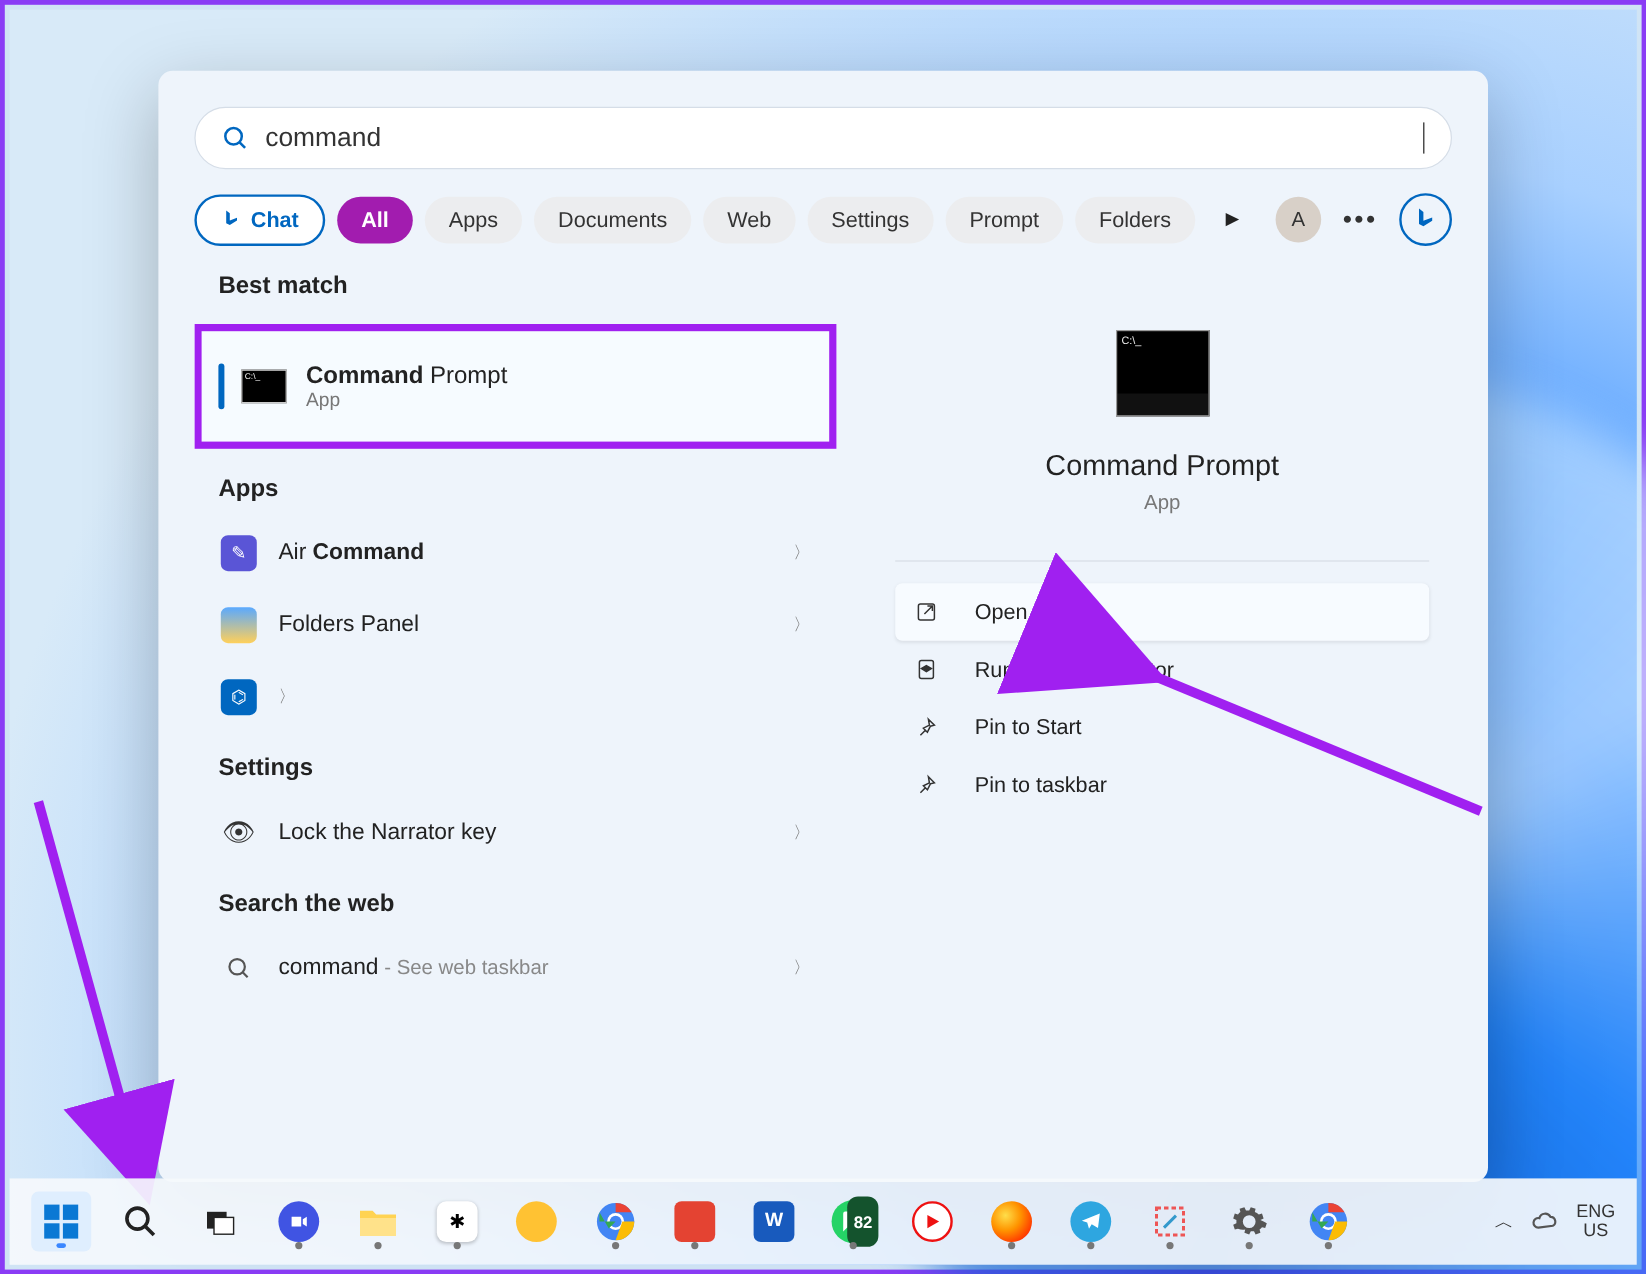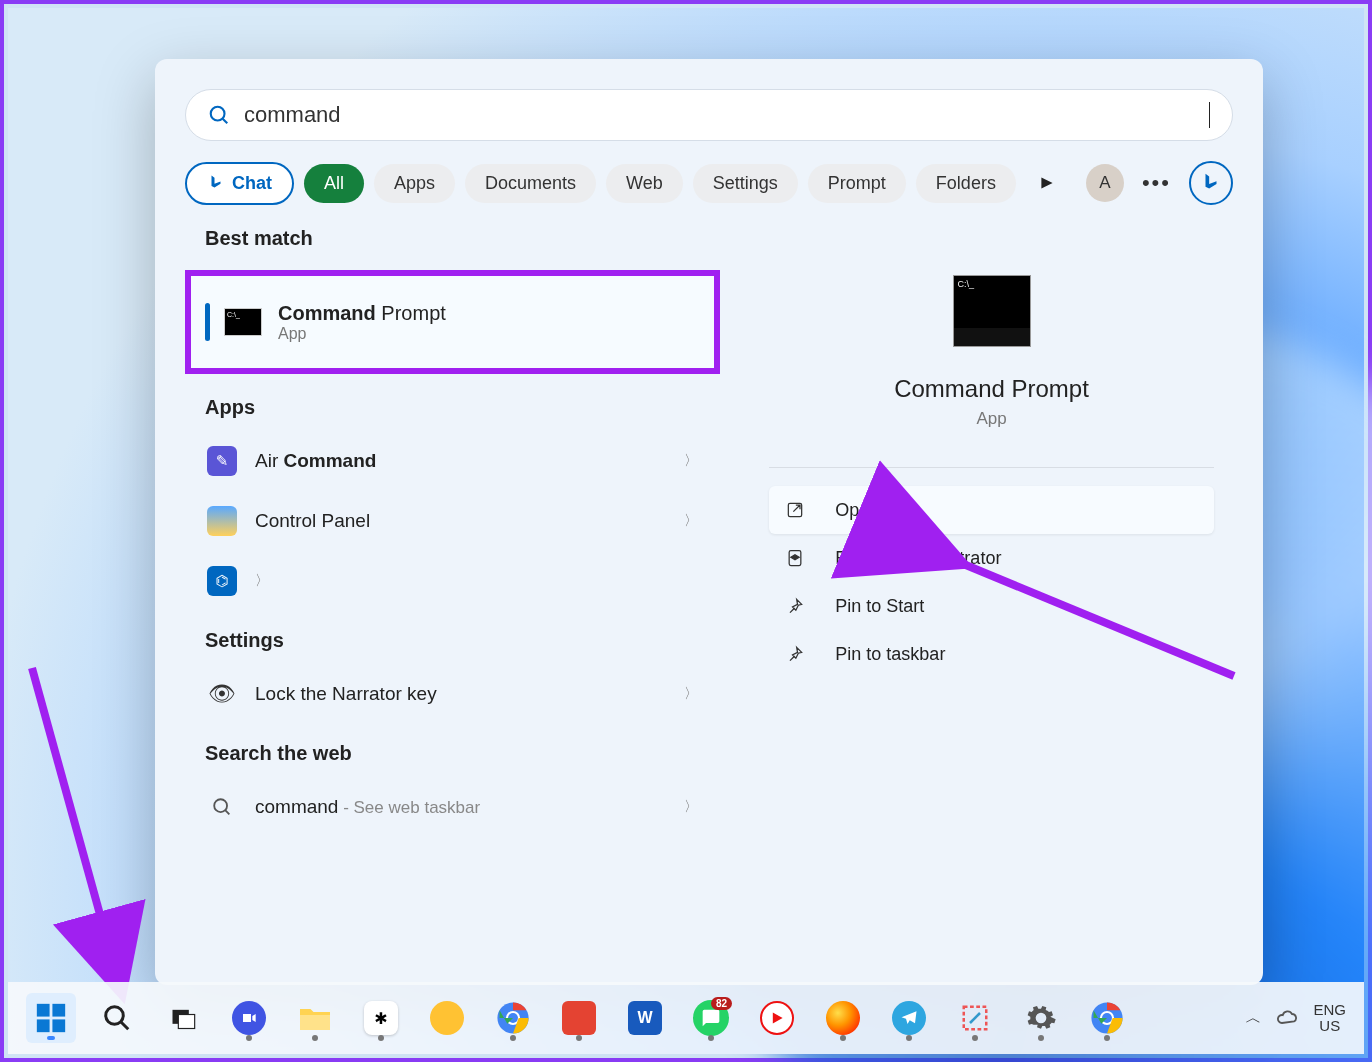--- a/index.html
+++ b/index.html
@@ -1,32 +1,32 @@
 <!DOCTYPE html>
 <html><head>
 <meta charset="utf-8">
 <style>
 * { margin: 0; padding: 0; box-sizing: border-box; font-family: "Segoe UI", -apple-system, sans-serif; }
 body { width: 1372px; height: 1062px; overflow: hidden; background: #d0e4f5; position: relative; }
 .viewport { position: absolute; inset: 0; border: 4px solid #8a3cf5; }
 .wallpaper { position: absolute; inset: 4px; background: radial-gradient(circle at 80% 85%, #0b5fc8 0%, #1b7eff 25%, #a8d0ff 55%, #d8eaf8 80%); }
 .bloom { position: absolute; right: -200px; bottom: -150px; width: 900px; height: 900px; background: conic-gradient(from 200deg at 50% 50%, #0a4fc0, #2a8cff, #8fc6ff, #dff0ff, #2a8cff, #0a4fc0); filter: blur(18px); opacity: .65; border-radius: 50%; }
 
-.search-panel { position: absolute; left: 128px; top: 55px; width: 1108px; height: 926px; background: #eef4fb; border-radius: 12px; box-shadow: 0 20px 60px rgba(0,0,0,.25); display: flex; flex-direction: column; padding: 30px 30px 0; margin-left: 23px; }
+.search-panel { position: absolute; left: 128px; top: 55px; width: 1108px; height: 926px; background: #eef4fb; border-radius: 12px; box-shadow: 0 20px 60px rgba(0,0,0,.25); display: flex; flex-direction: column; padding: 30px 30px 0; }
 
 .search-bar { background: #fff; border: 1px solid #d5dde7; border-radius: 28px; height: 52px; display: flex; align-items: center; padding: 0 22px; gap: 14px; }
 .search-bar svg { width: 22px; height: 22px; stroke: #0067c0; }
 .search-input { flex: 1; border: none; outline: none; font-size: 22px; color: #333; }
 .cursor-line { width: 1.5px; height: 26px; background: #222; animation: blink 1s step-end infinite; margin-left: -6px; }
 @keyframes blink { 50% { opacity: 0; } }
 
 .filter-row { display: flex; align-items: center; gap: 10px; margin: 20px 0 22px; }
 .filter-chip { background: #ecedef; border-radius: 22px; padding: 9px 20px; font-size: 18px; color: #333; cursor: pointer; white-space: nowrap; }
 .filter-chip.chat { background: #fff; border: 2px solid #0067c0; color: #0067c0; display: flex; align-items: center; gap: 7px; font-weight: 600; }
-.filter-chip.active { background: #15803d; color: #fff; font-weight: 400; }
+.filter-chip.active { background: #a21caf; color: #fff; font-weight: 700; }
 .more-arrow { width: 30px; height: 30px; display: flex; align-items: center; justify-content: center; cursor: pointer; margin-left: 6px; }
 .spacer { flex: 1; }
 .avatar { width: 38px; height: 38px; border-radius: 50%; background: #d8d0c8; display: flex; align-items: center; justify-content: center; font-size: 17px; color: #333; font-weight: 500; }
 .more-dots { font-size: 22px; color: #333; cursor: pointer; letter-spacing: 2px; padding: 0 8px; }
 .bing-btn { width: 44px; height: 44px; border-radius: 50%; border: 2px solid #0067c0; display: flex; align-items: center; justify-content: center; cursor: pointer; }
 
 .panel-body { display: flex; flex: 1; gap: 30px; overflow: hidden; }
 
 .left-col { width: 535px; display: flex; flex-direction: column; }
 .section-heading { font-size: 20px; font-weight: 600; color: #222; margin: 0 0 12px 20px; }
@@ -57,21 +57,21 @@
 .action-row svg { width: 20px; height: 20px; stroke: #333; fill: none; stroke-width: 1.5; }
 
 .taskbar { position: absolute; left: 4px; right: 4px; bottom: 4px; height: 72px; background: rgba(245,248,252,.92); display: flex; align-items: center; padding: 0 18px; gap: 16px; }
 .tb-icon { width: 50px; height: 50px; display: flex; align-items: center; justify-content: center; cursor: pointer; border-radius: 6px; position: relative; }
 .tb-icon.active { background: #dfeefe; }
 .tb-icon.active::after { content: ""; position: absolute; bottom: 3px; width: 8px; height: 4px; background: #3a86ff; border-radius: 2px; }
 .tb-dot::after { content: ""; position: absolute; bottom: 2px; width: 6px; height: 6px; background: #777; border-radius: 50%; }
 .tb-spacer { flex: 1; }
 .tray { display: flex; align-items: center; gap: 14px; font-size: 16px; color: #333; }
 .lang { font-size: 15px; line-height: 1.1; text-align: center; }
-.badge { position: absolute; top: -3px; right: -3px; background: #b91c1c; color: #fff; font-size: 10px; font-weight: 700; border-radius: 9px; padding: 1px 5px; }
+.badge { position: absolute; top: -3px; right: -3px; background: #14532d; color: #fff; font-size: 14px; font-weight: 700; border-radius: 9px; padding: 13px 5px; }
 
 .arrow-annot { position: absolute; pointer-events: none; }
 .arrow-annot svg { overflow: visible; }
 </style>
 </head>
 <body>
 
 <div class="viewport">
   <div class="wallpaper">
       <div class="bloom"></div>
@@ -131,21 +131,21 @@
         </div>
 
         <div class="section-heading">Apps</div>
         <div class="list-row">
           <div class="row-icon" style="background:#5a55d6">✎</div>
           <div class="row-label"><span>Air </span><b>Command</b><span></span></div>
           <div class="chev">〉</div>
         </div>
         <div class="list-row">
           <div class="row-icon" style="background:linear-gradient(#5aa9ff,#ffd05a)"></div>
-          <div class="row-label"><span>Control Panel</span></div>
+          <div class="row-label"><span>Folders Panel</span></div>
           <div class="chev">〉</div>
         </div>
         <div class="list-row">
           <div class="row-icon" style="background:#0067c0">⌬</div>
           <div class="chev">〉</div>
         </div>
 
         <div class="section-heading" style="margin-top:18px">Settings</div>
         <div class="list-row">
           <div class="row-icon" style="background:transparent;color:#333;font-size:22px">👁</div>

